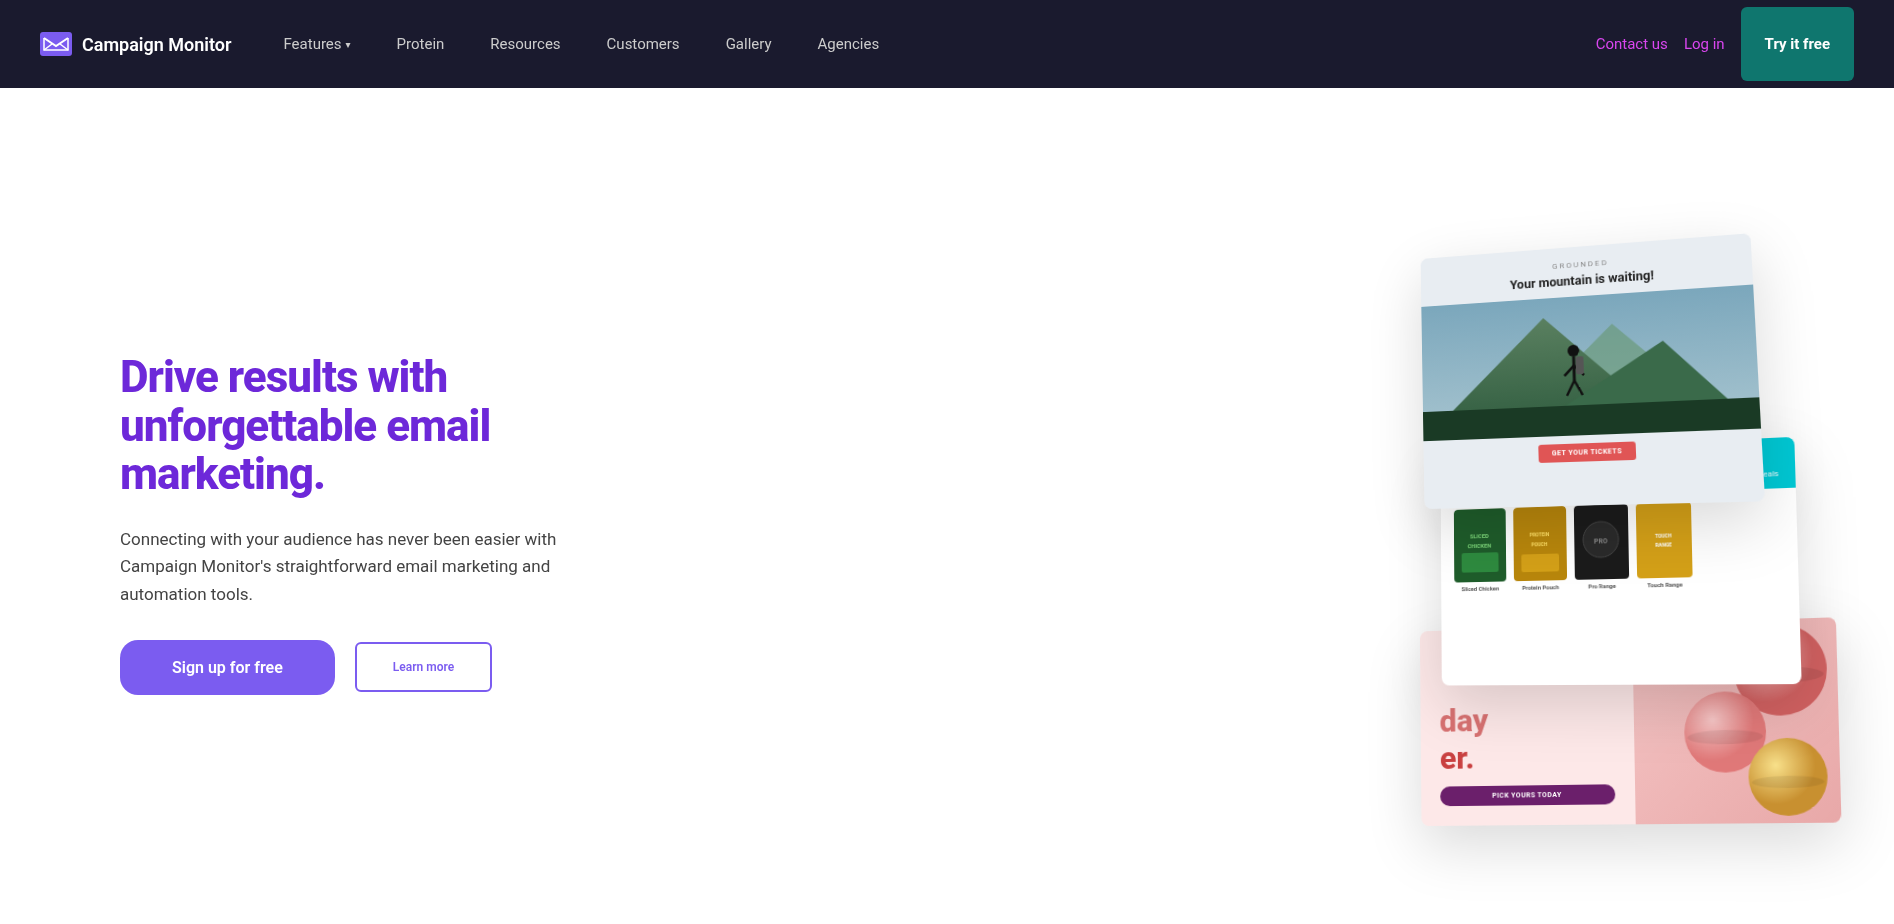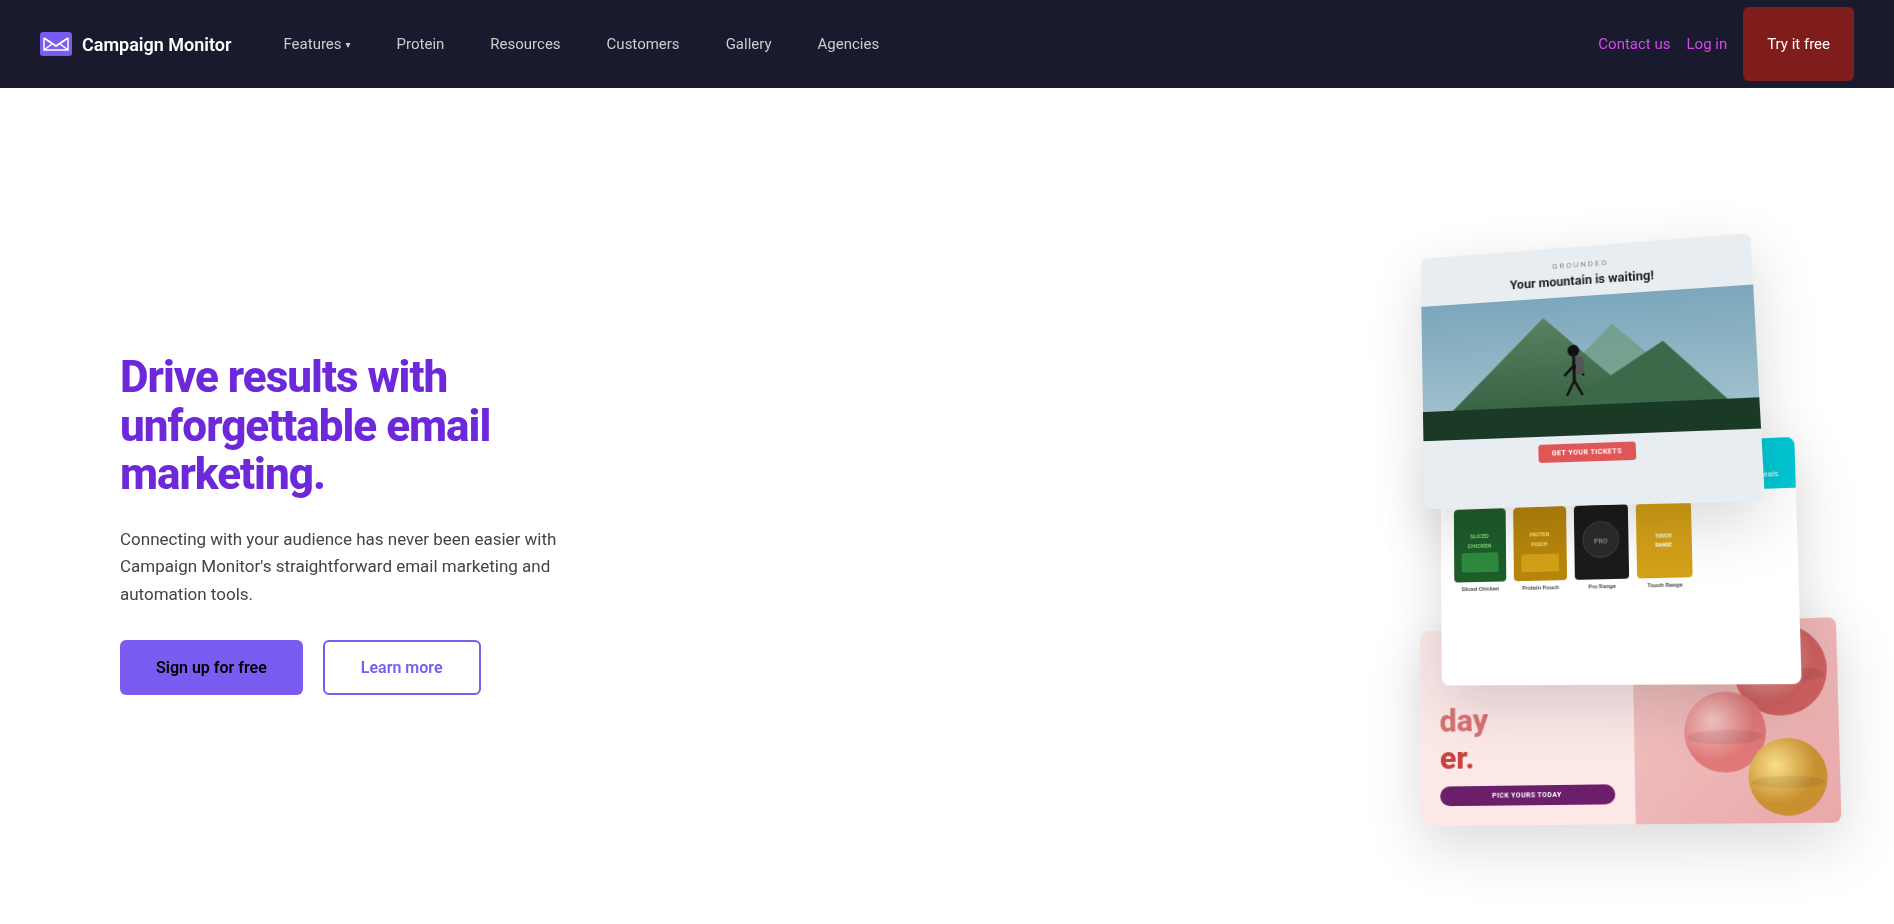--- a/index.html
+++ b/index.html
@@ -83,27 +83,27 @@
     }
 
     .nav-right-link {
       color: #d946ef;
       text-decoration: none;
       font-size: 15px;
       white-space: nowrap;
     }
 
     .try-free-btn {
-      background: #7f1d1d;
+      background: #0f766e;
       color: #fff;
       border: none;
       border-radius: 6px;
       padding: 28px 24px;
       font-size: 15px;
-      font-weight: 400;
+      font-weight: 700;
       cursor: pointer;
       white-space: nowrap;
       text-decoration: none;
       display: inline-block;
     }
 
     
     .hero {
       display: flex;
       align-items: center;
@@ -138,39 +138,39 @@
     }
 
     .hero-buttons {
       display: flex;
       gap: 20px;
       align-items: center;
     }
 
     .btn-primary {
       background: #7b5cf0;
-      color: #000000;
+      color: #ffffff;
       border: none;
-      border-radius: 6px;
-      padding: 18px 36px;
+      border-radius: 18px;
+      padding: 18px 52px;
       font-size: 16px;
       font-weight: 600;
       cursor: pointer;
       white-space: nowrap;
       text-decoration: none;
       display: inline-block;
     }
 
     .btn-secondary {
       background: #fff;
       color: #7b5cf0;
       border: 2px solid #7b5cf0;
       border-radius: 6px;
       padding: 16px 36px;
-      font-size: 16px;
+      font-size: 12px;
       font-weight: 600;
       cursor: pointer;
       white-space: nowrap;
       text-decoration: none;
       display: inline-block;
     }
 
     
     .hero-visual {
       flex: 1;

